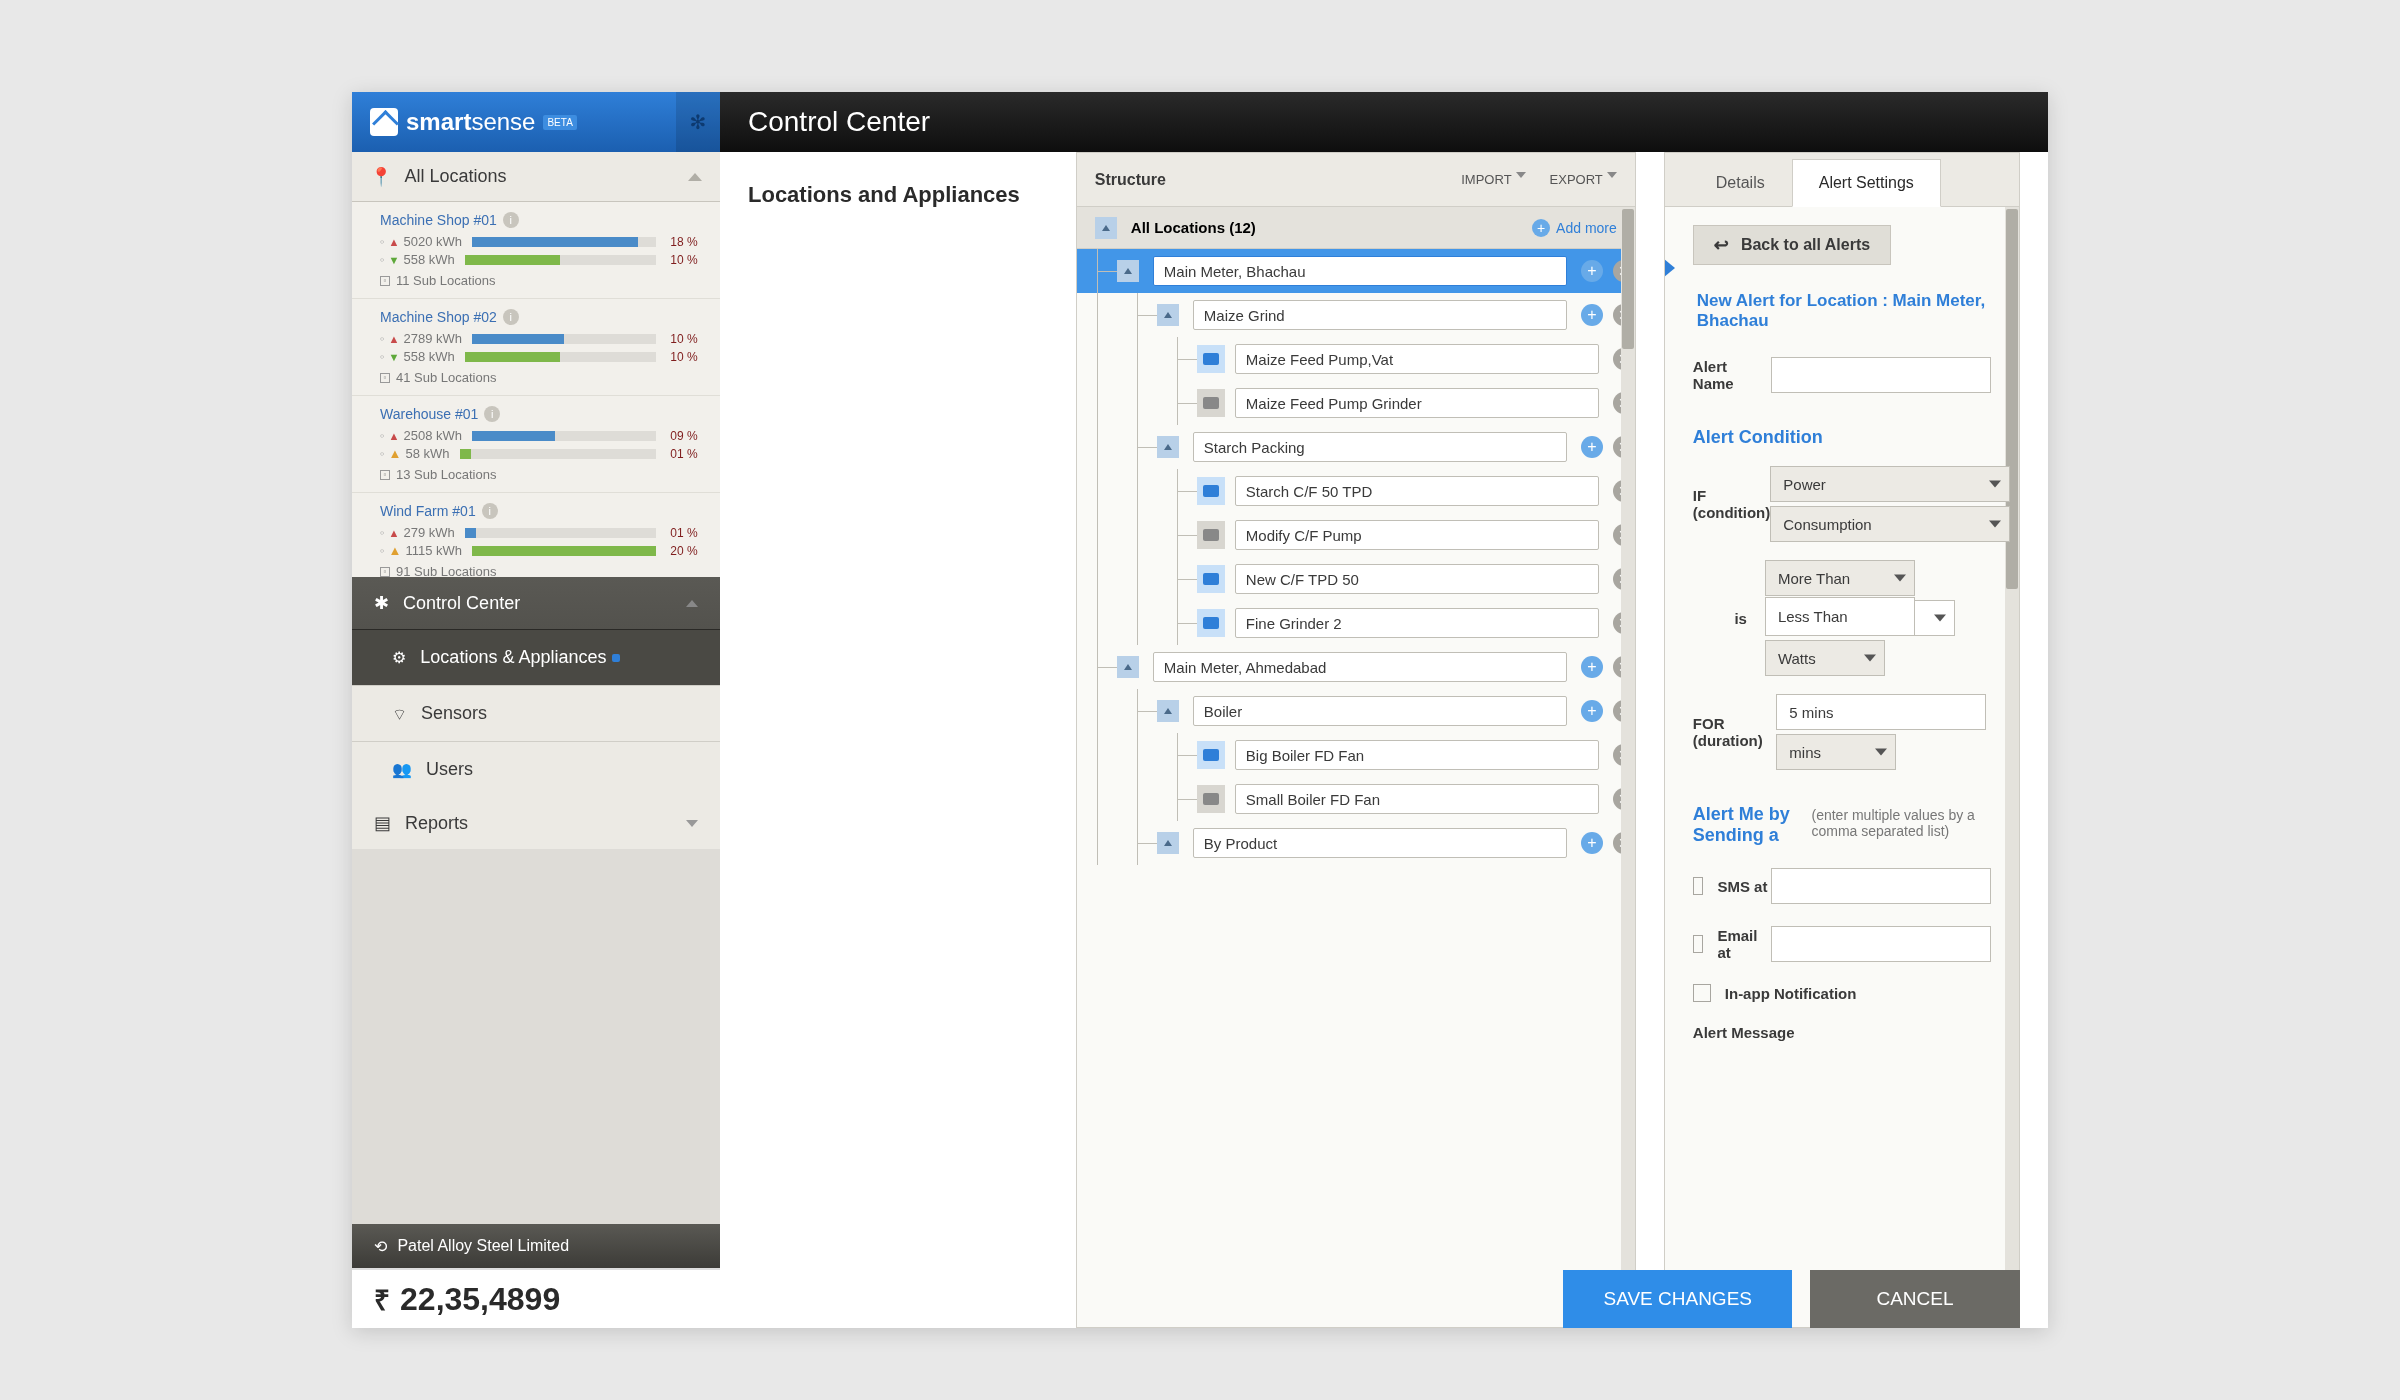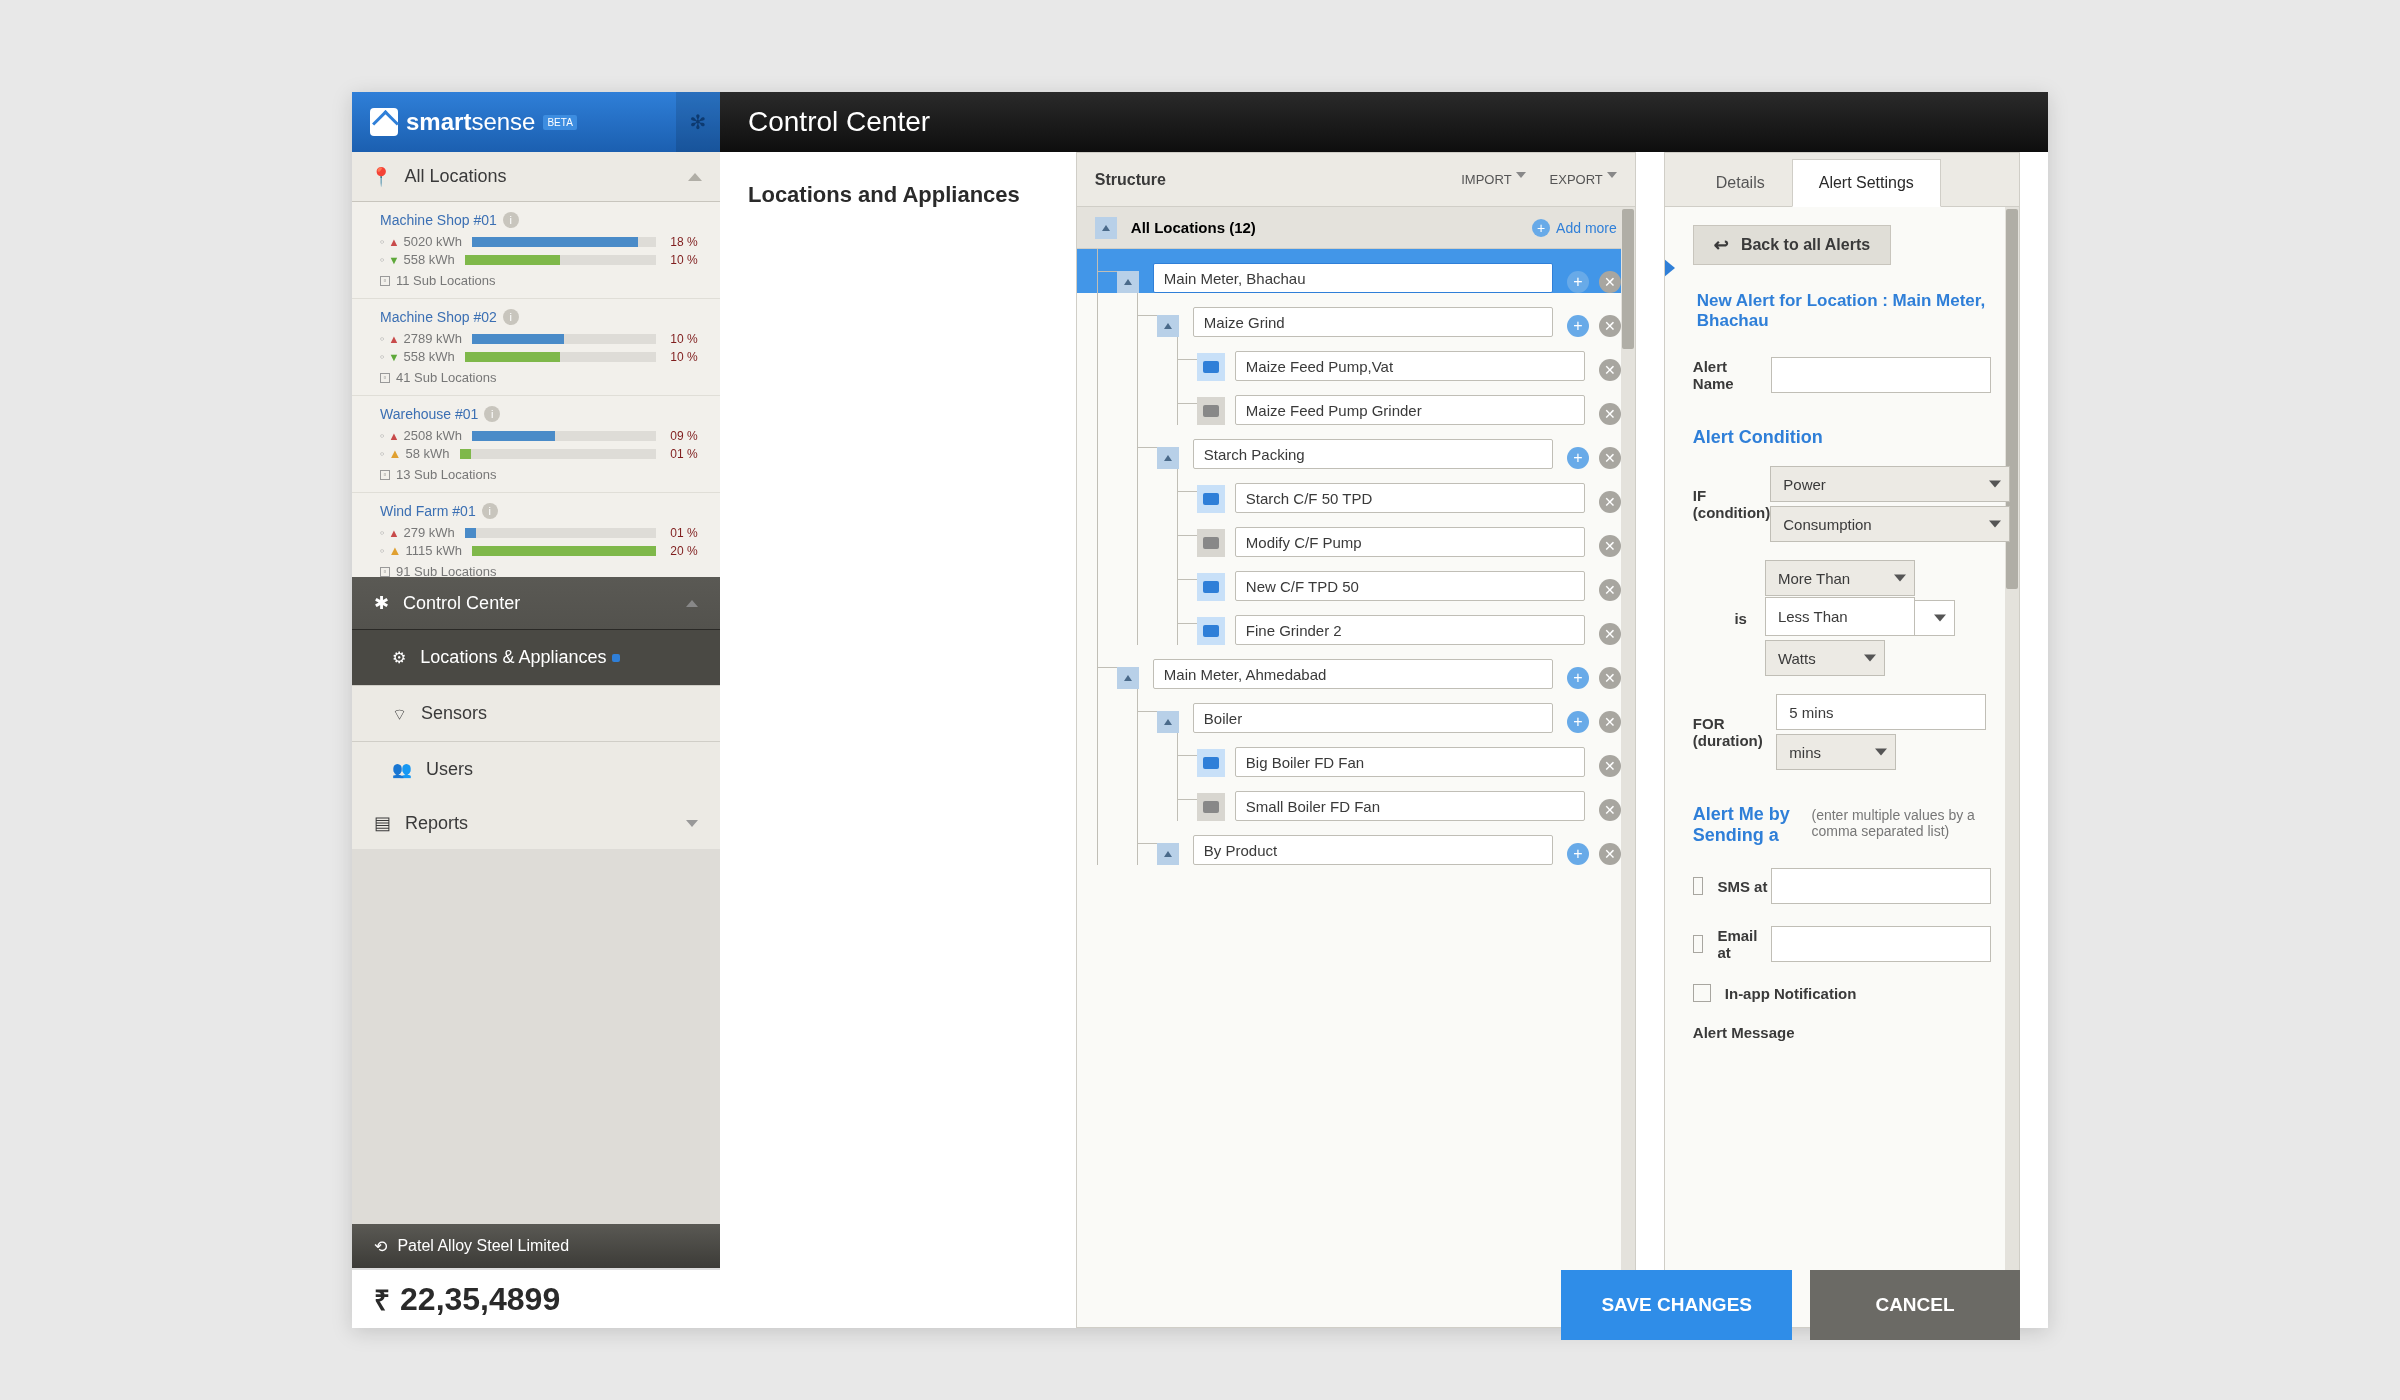--- a/index.html
+++ b/index.html
@@ -63,21 +63,21 @@
 .tab{padding:14px 26px;font-size:16px;font-weight:400;color:#555;cursor:pointer;border:1px solid transparent;position:relative;bottom:-1px}
 .tab.active{background:#fff;border:1px solid #d0cec7;border-bottom:1px solid #fff;color:#2a2a2a}
 .pbody{flex:1;overflow-y:auto;padding:0;position:relative}
 .scroll-track{position:absolute;right:0;top:0;width:14px;height:100%;background:#e4e2dc}
 .scroll-thumb{position:absolute;right:1px;top:2px;width:12px;height:140px;background:#b0aea6;border-radius:2px}
 .tree-hdr{height:42px;background:#e4e2dc;display:flex;align-items:center;padding:0 18px;border-bottom:1px solid #d0cec7;font-size:15px;font-weight:700}
 .tree-tri{width:22px;height:22px;background:#b8d0e8;display:inline-flex;align-items:center;justify-content:center;margin-right:14px}
 .mini-tri{width:0;height:0;border-left:4px solid transparent;border-right:4px solid transparent;border-bottom:6px solid #4a6a8a}
 .add-more{margin-left:auto;color:#2f7fd8;font-size:14px;font-weight:400;display:flex;align-items:center;cursor:pointer}
 .plus-circ{width:18px;height:18px;border-radius:50%;background:#68aae8;color:#fff;display:inline-flex;align-items:center;justify-content:center;font-size:14px;margin-right:6px}
-.node-row{display:flex;align-items:flex-end;height:44px;padding-right:14px}
+.node-row{display:flex;align-items:center;height:44px;}
 .node-row.selected{background:#4296e8}
 .indent{width:40px;height:100%;position:relative;flex-shrink:0}
 .vline{position:absolute;left:20px;top:0;bottom:0;width:1px;background:#c0beb6}
 .hline{position:absolute;left:20px;top:50%;width:20px;height:1px;background:#c0beb6}
 .node-ico{width:28px;height:28px;background:#c8e0f8;display:flex;align-items:center;justify-content:center;margin-right:10px;flex-shrink:0}
 .node-ico.grey{background:#d8d6d0}
 .node-ico .dev{width:16px;height:12px;background:#2f7fd8;border-radius:2px}
 .node-ico.grey .dev{background:#888}
 .node-input{flex:1;height:30px;border:1px solid #c0beb6;background:#fff;padding:0 10px;font-size:15px;color:#3a3a3a;border-radius:2px}
 .node-row.selected .node-input{border-color:#2f7fd8}
@@ -99,21 +99,21 @@
 .select-input{height:36px;border:1px solid #c0beb6;background:#fff;display:flex;align-items:center;padding:0 12px;font-size:15px;position:relative}
 .select-input .sel-tri{position:absolute;right:8px;top:50%;transform:translateY(-50%);width:0;height:0;border-left:6px solid transparent;border-right:6px solid transparent;border-top:7px solid #555}
 .cond-grid{display:flex;gap:4px;flex-wrap:wrap}
 .drop-open{position:absolute;top:36px;left:-1px;right:-1px;background:#fff;border:1px solid #c0beb6;z-index:10}
 .drop-open .opt{padding:10px 12px;font-size:15px;cursor:pointer}
 .hint{font-size:14px;color:#777;font-weight:400}
 .chk-row{display:flex;align-items:center;margin:22px 0}
 .chk{width:18px;height:18px;border:1px solid #a8a6a0;margin-right:14px;cursor:pointer}
 .chk-lbl{font-weight:700;width:100px}
 .actions-bar{position:absolute;left:0;bottom:0;height:58px;width:100%;display:flex;align-items:flex-start;justify-content:flex-end;padding-right:28px;gap:18px}
-.btn{min-width:210px;height:70px;display:flex;align-items:center;justify-content:center;font-size:19px;font-weight:700;color:#fff;cursor:pointer;padding:0 40px}
+.btn{min-width:210px;height:58px;display:flex;align-items:center;justify-content:center;font-size:19px;font-weight:400;color:#fff;cursor:pointer;padding:0 40px}
 .btn-primary{background:#2f8de8}
 .btn-secondary{background:#6b6a65}
 .nav-light .item{background:#eceae4;color:#3a3a3a;border-top:1px solid #d0cec7}
 </style>
 </head>
 <body>
 
 <div class="app">
   <div class="topbar">
     <div class="logo-area">

